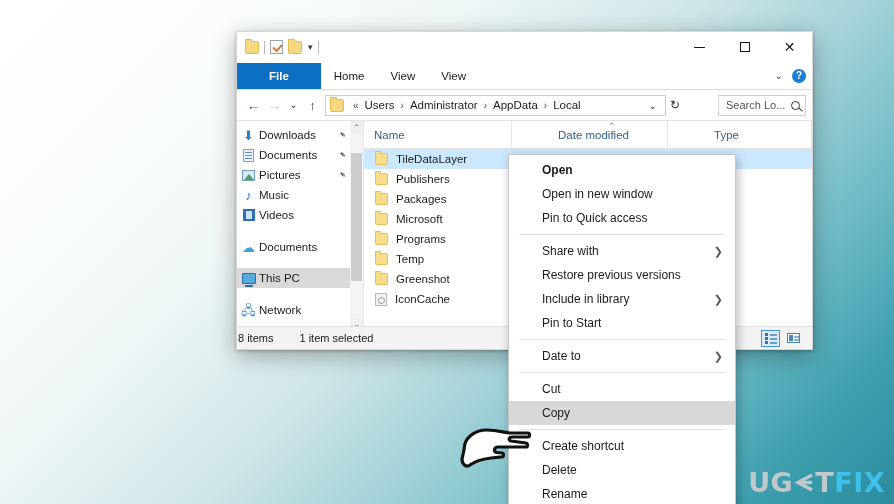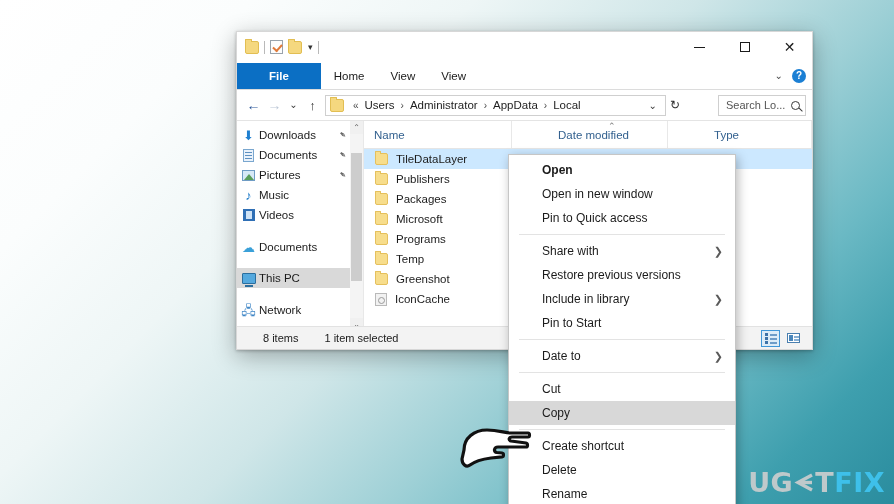--- a/index.html
+++ b/index.html
@@ -495,21 +495,21 @@
     position: absolute;
     left: 0; right: 0; bottom: 0;
     height: 22px;
     background: #f3f3f3;
     border-top: 1px solid #e2e2e2;
     display: flex;
     align-items: center;
     font-size: 11px;
     color: #1b1b1b;
   }
-  .status-items { padding-left: 26px; }
+  .status-items { padding-left: 1px; }
   .status-sel { padding-left: 26px; }
   .viewbtns {
     margin-left: auto;
     display: flex;
     align-items: center;
     gap: 4px;
     padding-right: 9px;
   }
   .vb {
     width: 19px; height: 17px;

